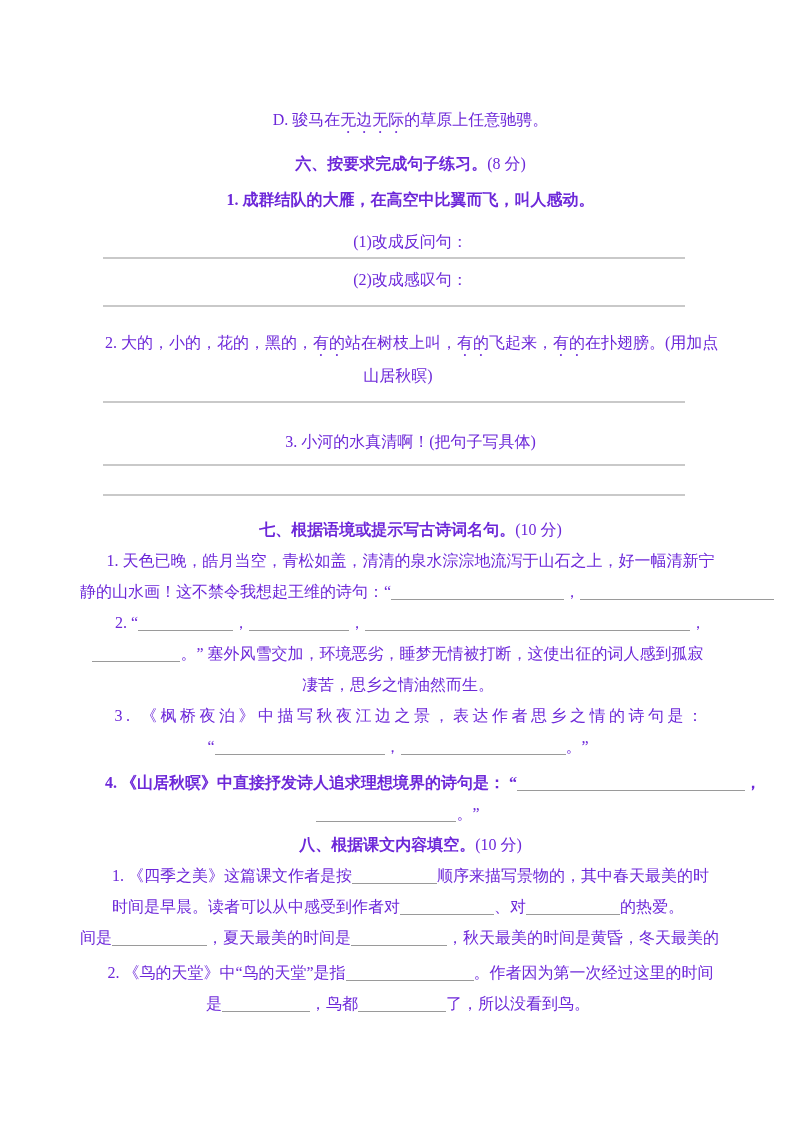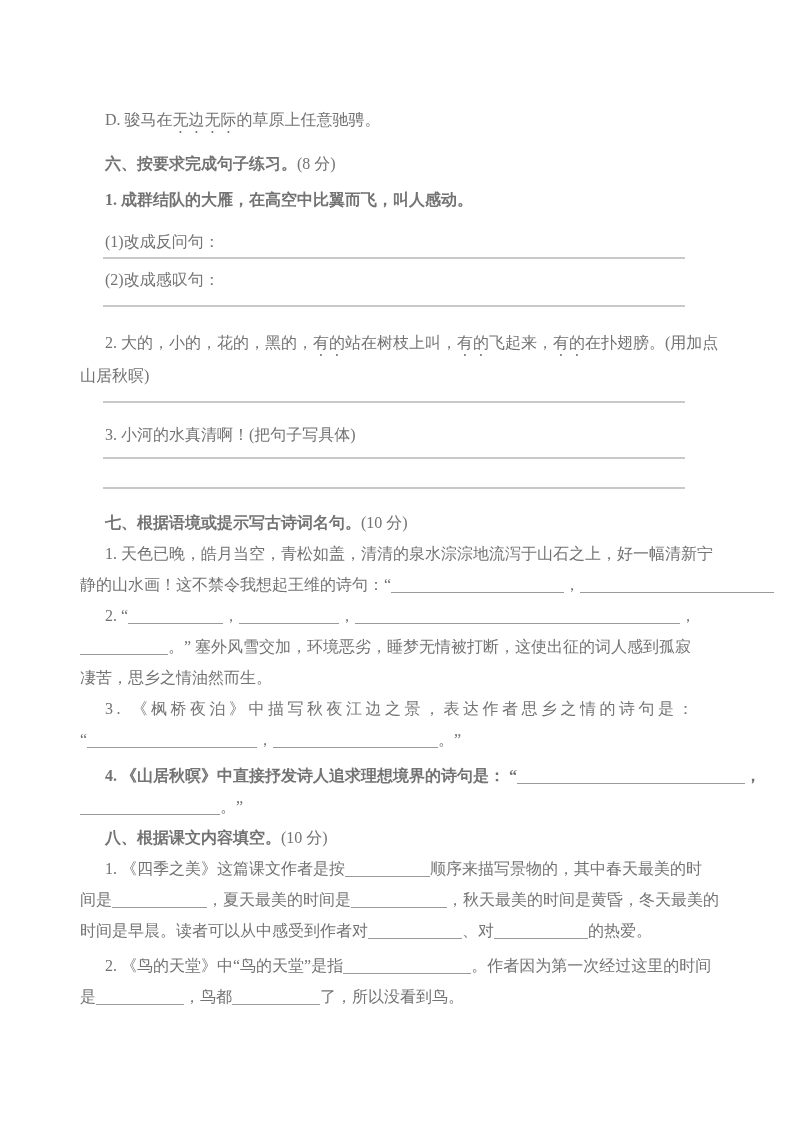--- a/index.html
+++ b/index.html
@@ -2,22 +2,23 @@
 <html><head>
 <meta charset="utf-8">
 <style>
   html,body { margin:0; padding:0; background:#ffffff; }
   .page {
     position:relative;
     width:774px; height:1122px;
     background:#ffffff;
     font-family:"Liberation Serif","DejaVu Serif",serif;
     font-size:16px;
-    color:#737373;
+    color:#6d28d9;
     overflow:hidden;
+    text-align:center;
   }
   .content {
     position:absolute;
     left:80px; top:104px;
     width:636px;
   }
   .line { line-height:31px; white-space:nowrap; }
   .ind  { padding-left:25px; }
   .bold { font-weight:700; }
   .tracked { letter-spacing:3.5px; }
@@ -39,21 +40,21 @@
     margin-left:23px;
     width:582px;
   }
   .mt5  { margin-top:5px;font-weight:bold; }
   .mt7  { margin-top:7px; }
   .mt10 { margin-top:10px; }
   .mt11 { margin-top:11px; }
   .mt18 { margin-top:18px; }
   .mt19 { margin-top:5px; }
   .mt20 { margin-top:20px; }
-  .mt23 { margin-top:16px; }
+  .mt23 { margin-top:23px; }
   .mt28 { margin-top:28px; }
   .mt4  { margin-top:4px; }
 </style>
 </head>
 <body>
 
 <div class="page">
   <div class="content">
 
     <div class="line ind"><span>D. 骏马在</span><span class="em">无边无际</span><span>的草原上任意驰骋。</span></div>
@@ -85,20 +86,20 @@
 
     <div class="line ind tracked">3. 《枫桥夜泊》中描写秋夜江边之景，表达作者思乡之情的诗句是：</div>
     <div class="line"><span>“</span><span class="blank" style="width:170px"></span><span>，</span><span class="blank" style="width:165px"></span><span>。”</span></div>
 
     <div class="line ind mt5"><span>4. 《山居秋暝》中直接抒发诗人追求理想境界的诗句是： “</span><span class="blank" style="width:228px"></span><span>，</span></div>
     <div class="line"><span class="blank" style="width:140px"></span><span>。”</span></div>
 
     <div class="line ind"><span class="bold">八、根据课文内容填空。</span><span>(10 分)</span></div>
 
     <div class="line ind"><span>1. 《四季之美》这篇课文作者是按</span><span class="blank" style="width:85px"></span><span>顺序来描写景物的，其中春天最美的时</span></div>
+    <div class="line"><span>时间是早晨。读者可以从中感受到作者对</span><span class="blank" style="width:94px"></span><span>、对</span><span class="blank" style="width:94px"></span><span>的热爱。</span></div>
     <div class="line"><span>间是</span><span class="blank" style="width:95px"></span><span>，夏天最美的时间是</span><span class="blank" style="width:96px"></span><span>，秋天最美的时间是黄昏，冬天最美的</span></div>
-    <div class="line"><span>时间是早晨。读者可以从中感受到作者对</span><span class="blank" style="width:94px"></span><span>、对</span><span class="blank" style="width:94px"></span><span>的热爱。</span></div>
 
     <div class="line ind mt4"><span>2. 《鸟的天堂》中“鸟的天堂”是指</span><span class="blank" style="width:128px"></span><span>。作者因为第一次经过这里的时间</span></div>
     <div class="line"><span>是</span><span class="blank" style="width:88px"></span><span>，鸟都</span><span class="blank" style="width:88px"></span><span>了，所以没看到鸟。</span></div>
 
   </div>
 </div>
 
 </body></html>

